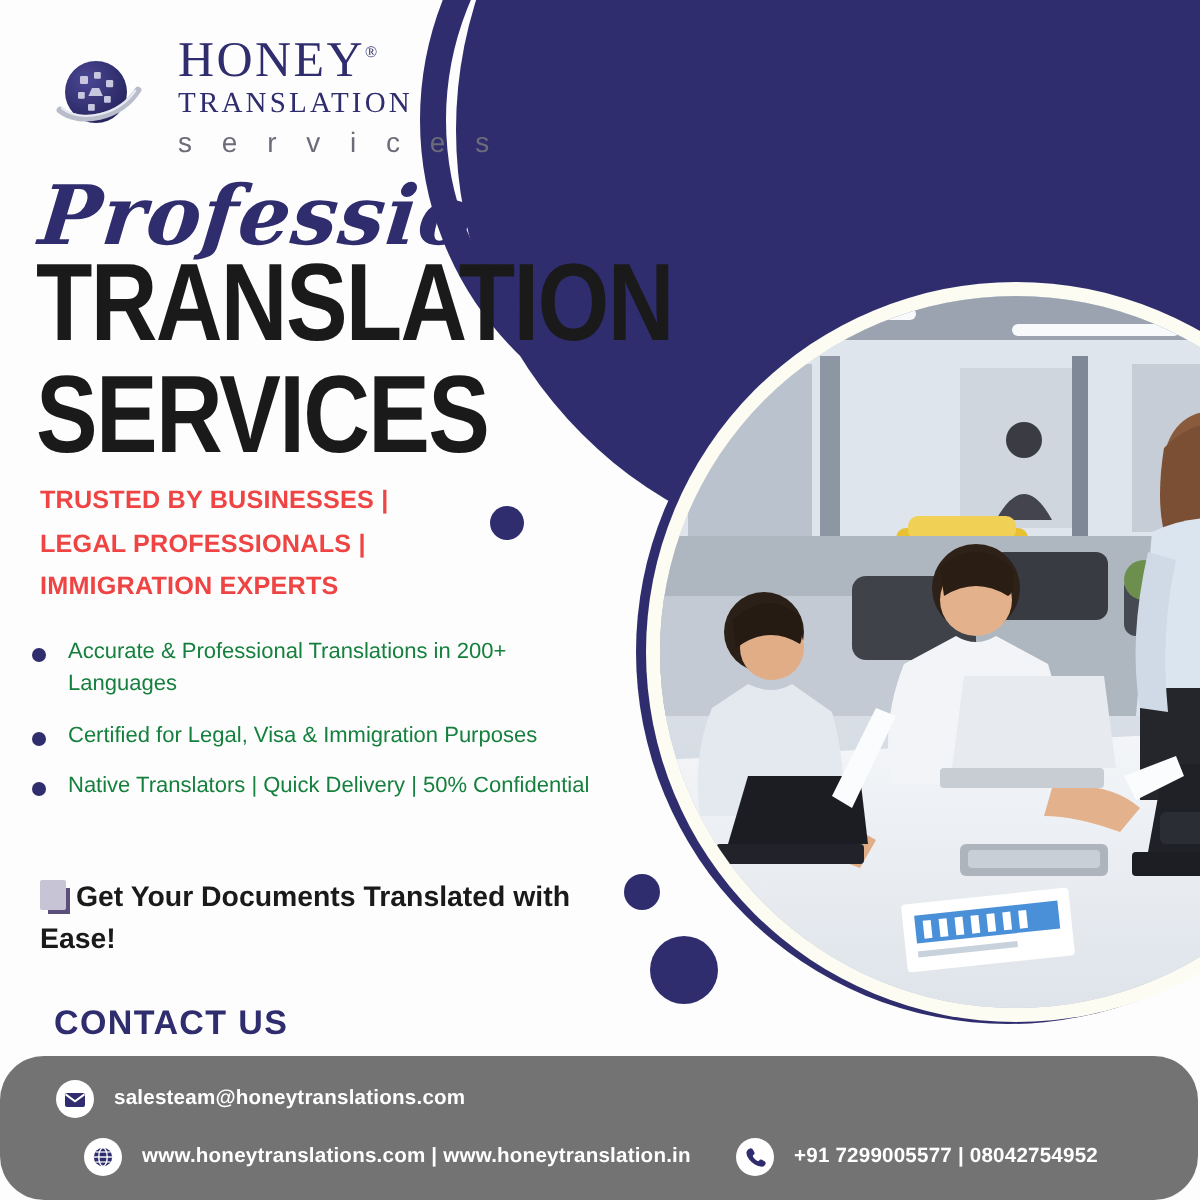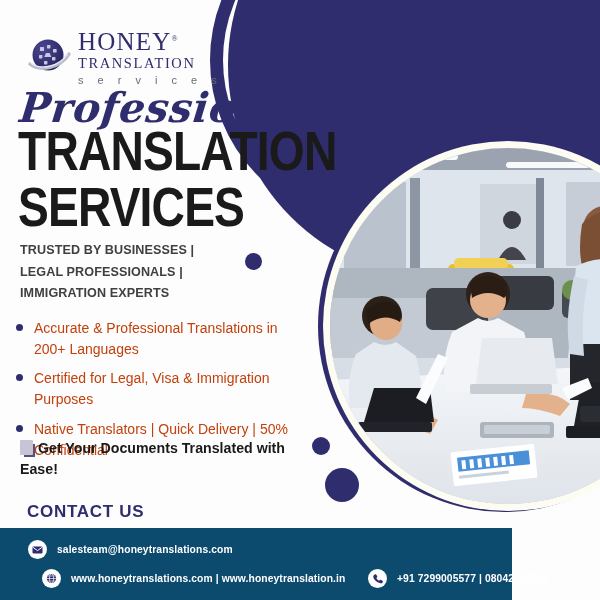--- a/index.html
+++ b/index.html
@@ -105,24 +105,24 @@
     overflow: hidden;
     background: #c9ced6;
     box-shadow: 0 0 0 7px #fdfcf2;
   }
   .photo-circle svg { display: block; }
 
   
   .logo-wrap {
     position: absolute;
     left: 26px;
-    top: 29px;
+    top: 18px;
     display: flex;
     align-items: center;
-    gap: 6px;
+    gap: 17px;
   }
   .logo-globe { position: relative; width: 46px; height: 46px; }
   .logo-text { line-height: 1; }
   .logo-honey {
     font-family: "Liberation Serif", serif;
     font-size: 25px;
     letter-spacing: 1.2px;
     color: #2f2d6e;
     font-weight: 400;
     position: relative;
@@ -135,21 +135,21 @@
   }
   .logo-trans {
     font-family: "Liberation Serif", serif;
     font-size: 14.5px;
     letter-spacing: 1.6px;
     color: #2f2d6e;
     margin-top: 2px;
   }
   .logo-serv {
     font-family: "Liberation Sans", sans-serif;
-    font-size: 11px;
+    font-size: 14px;
     letter-spacing: 5.5px;
     color: #6b6b7a;
     margin-top: 4px;
   }
 
   
   .script-word {
     position: absolute;
     left: 20px;
     top: 84px;
@@ -175,21 +175,21 @@
   .head-1 { top: 126px; font-size: 55px; }
   .head-2 { top: 182px; font-size: 55px; }
 
   .subhead {
     position: absolute;
     left: 20px;
     top: 240px;
     font-family: "Liberation Sans", sans-serif;
     font-weight: bold;
     font-size: 12.6px;
-    color: #404040;
+    color: #ef4444;
     line-height: 1.72;
     letter-spacing: 0.1px;
   }
 
   
   .bullets {
     position: absolute;
     left: 16px;
     top: 318px;
     width: 288px;
@@ -203,22 +203,22 @@
     width: 7px;
     height: 7px;
     border-radius: 50%;
     background: #2f2d6e;
     margin-top: 6px;
     margin-right: 11px;
     flex: 0 0 auto;
   }
   .bullet-text {
     font-family: "Liberation Sans", sans-serif;
-    font-size: 14px;
-    color: #c2410c;
+    font-size: 11px;
+    color: #15803d;
     line-height: 1.48;
   }
 
   
   .cta {
     position: absolute;
     left: 20px;
     top: 438px;
     width: 280px;
     font-family: Liberation Sans, sans-serif;
@@ -249,23 +249,24 @@
     letter-spacing: 0.7px;
     color: #2f2d6e;
     text-align: right;
   }
 
   
   .footer {
     position: absolute;
     left: 0;
     bottom: 0;
-    width: 512px;
+    width: 599px;
     height: 72px;
-    background: #0c4a6e;
+    background: #737373;
+    border-radius: 22px;
   }
   .foot-row {
     position: absolute;
     display: flex;
     align-items: center;
   }
   .foot-row.email { left: 28px; top: 12px; }
   .foot-row.web   { left: 28px; top: 41px; padding-left: 14px; }
   .foot-row.phone { left: 368px; top: 41px; }
 

